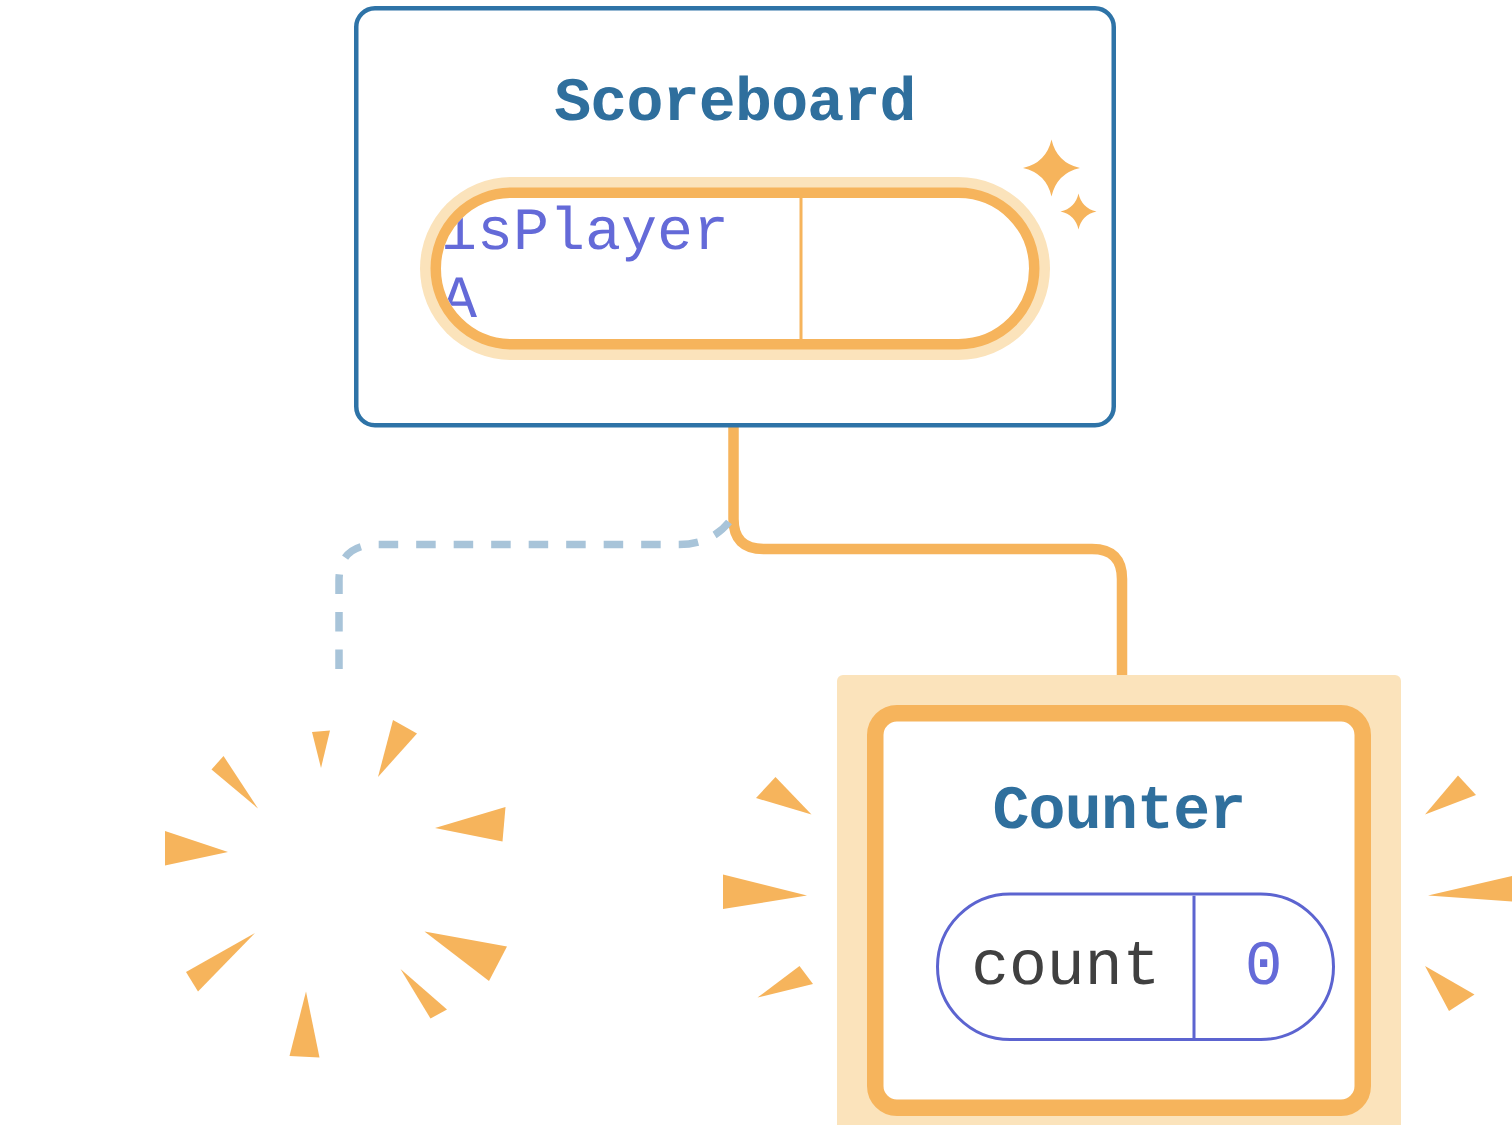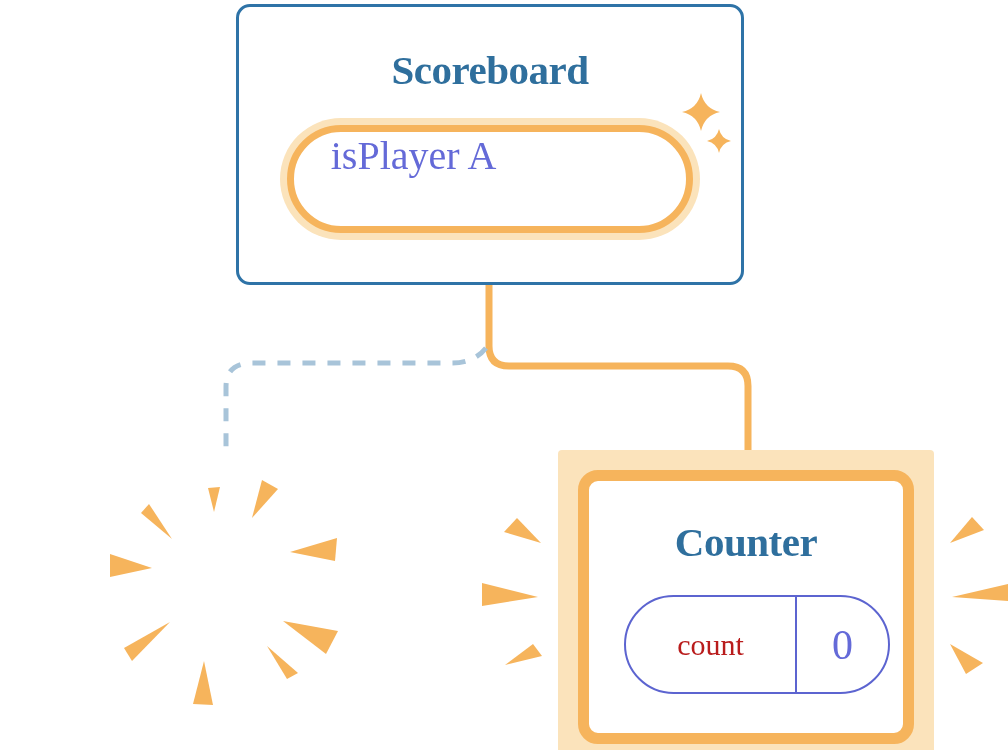--- a/index.html
+++ b/index.html
@@ -1,34 +1,34 @@
 <!DOCTYPE html>
 <html><head>
 <meta charset="utf-8">
 <style>
   html,body{margin:0;padding:0;background:#ffffff;}
   .stage{
     position:relative;width:1008px;height:750px;overflow:hidden;
-    font-family:Liberation Serif, serif;
+    font-family:Liberation Mono, monospace;
   }
   .layer{position:absolute;left:0;top:0;width:1008px;height:750px;pointer-events:none;}
   
   .scoreboard-card{
     position:absolute;left:236px;top:4px;width:508px;height:281px;
     box-sizing:border-box;background:#ffffff;border:3px solid #2E73A7;border-radius:14px;
   }
   .sb-title{
     position:absolute;left:0;right:0;top:41px;text-align:center;
     font-size:41px;font-weight:600;letter-spacing:-0.5px;color:#2F6F9D;line-height:44px;
   }
   .sb-pill{
     position:absolute;left:48px;top:118px;width:406px;height:108px;
     box-sizing:border-box;border:7px solid #F6B45C;border-radius:999px;
     box-shadow:0 0 0 7px #FBE3BB;background:#ffffff;
-    display:flex;align-items:stretch;overflow:hidden;flex-direction:column;
+    display:flex;align-items:stretch;overflow:hidden;
   }
   .sb-pill .seg{display:flex;align-items:center;justify-content:center;}
   .sb-pill .seg.name{width:239px;font-size:40px;color:#646AD8;}
   .sb-pill .vdiv{width:2px;background:#F6B45C;}
   .sb-pill .seg.value{flex:1;font-size:40px;font-weight:700;letter-spacing:-0.5px;color:#5A5FD6;}
   
   .tilted-card{
     position:absolute;left:105px;top:477px;width:242px;height:226px;
     background:#ffffff;border-radius:22px;transform:rotate(11.3deg);
   }
@@ -44,21 +44,21 @@
   .ct-title{
     position:absolute;left:0;right:0;top:39px;text-align:center;
     font-size:41px;font-weight:600;letter-spacing:-0.5px;color:#2F6F9D;line-height:44px;
   }
   .ct-pill{
     position:absolute;left:35px;top:114px;width:266px;height:99px;
     box-sizing:border-box;border:2px solid #5C64D0;border-radius:999px;background:#ffffff;
     display:flex;align-items:stretch;overflow:hidden;
   }
   .ct-pill .seg{display:flex;align-items:center;justify-content:center;}
-  .ct-pill .seg.name{width:169px;font-size:30px;color:#b91c1c;}
+  .ct-pill .seg.name{width:169px;font-size:42px;color:#404040;}
   .ct-pill .vdiv{width:2px;background:#5C64D0;}
   .ct-pill .seg.value{flex:1;font-size:42px;color:#646AD8;}
 </style>
 </head>
 <body>
 
 <div class="stage">
 
   <svg class="layer" viewBox="0 0 1008 750">
     <path d="M489 284 L489 346 Q489 366 509 366 L728 366 Q748 366 748 386 L748 456" fill="none" stroke="#F6B45C" stroke-width="7"></path>

